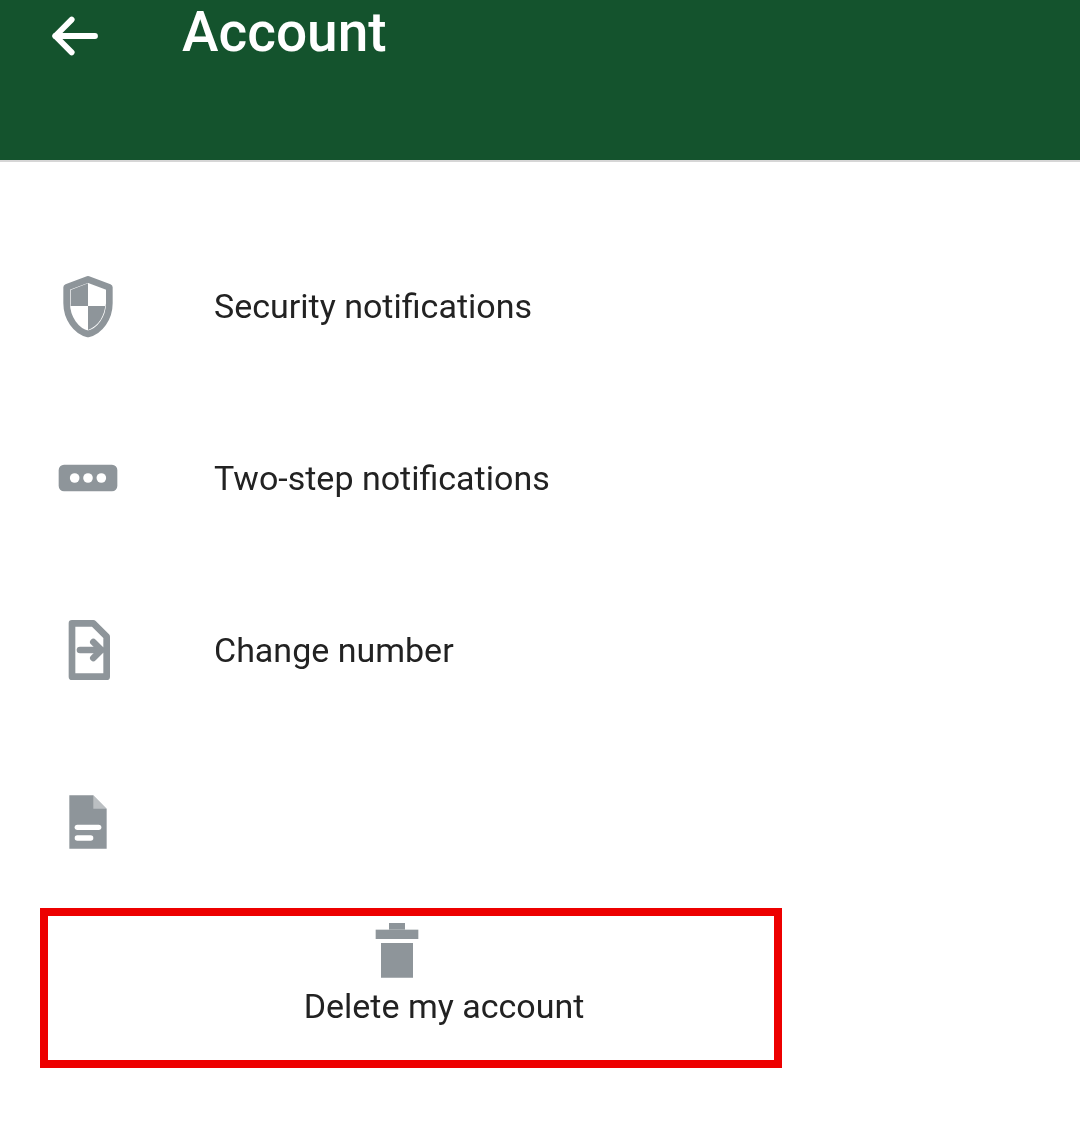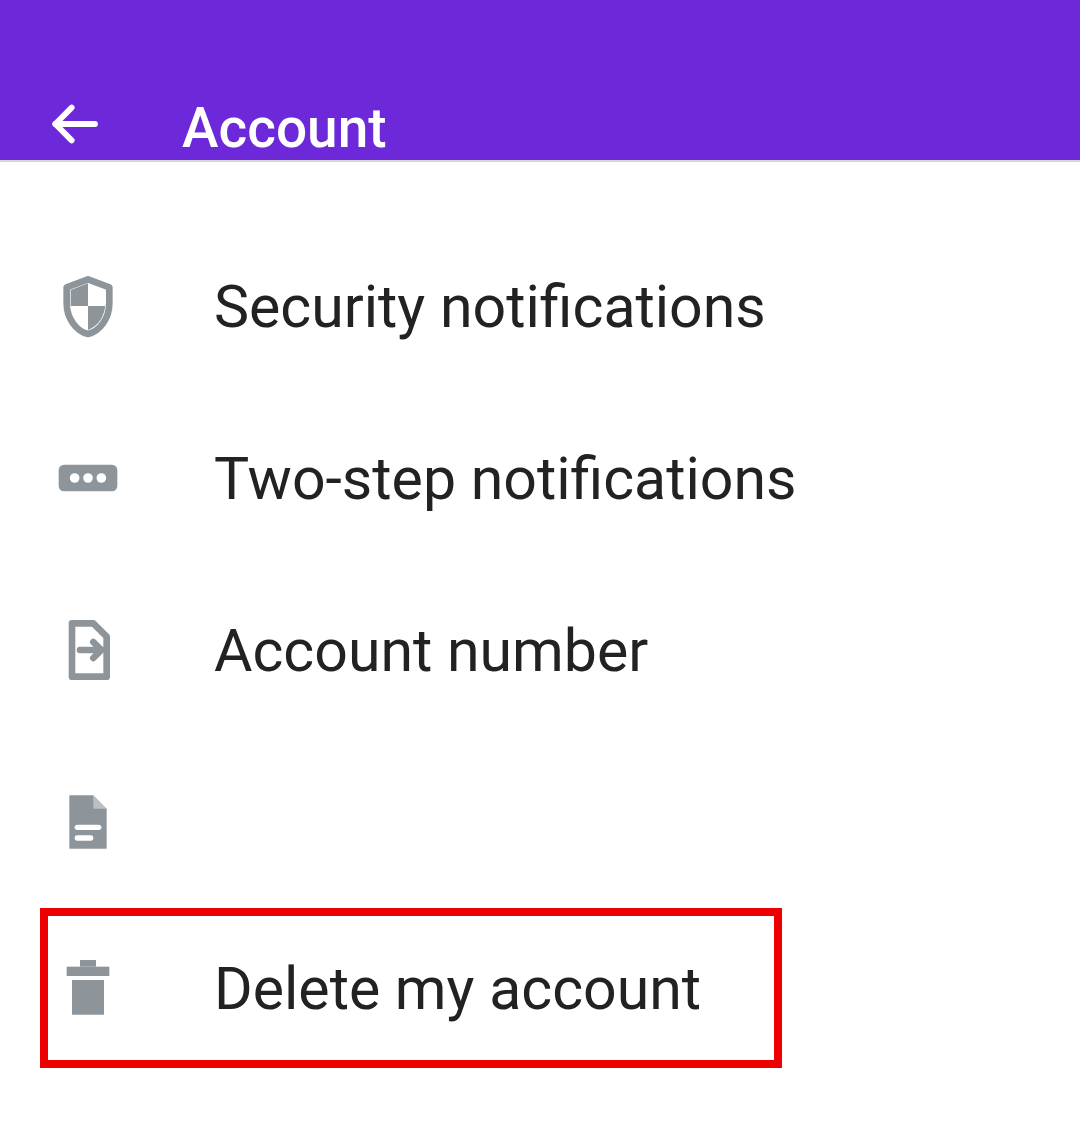--- a/index.html
+++ b/index.html
@@ -8,24 +8,24 @@
       box-sizing: border-box;
     }
     body {
       font-family: -apple-system, BlinkMacSystemFont, 'Segoe UI', Roboto, Helvetica, Arial, sans-serif;
       width: 1080px;
       height: 1132px;
       background: #ffffff;
       overflow: hidden;
     }
     .header {
-      background: #6d28d9;
+      background: #14532d;
       height: 162px;
       display: flex;
-      align-items: flex-end;
+      align-items: flex-start;
       padding-left: 38px;
       border-bottom: 2px solid #d6d6d6;
     }
     .back-button {
       width: 72px;
       height: 72px;
       display: flex;
       align-items: center;
       justify-content: center;
       cursor: pointer;
@@ -50,34 +50,35 @@
       height: 172px;
       cursor: pointer;
       padding-left: 16px;
     }
     .settings-item.highlighted {
       border: 8px solid #ed0000;
       width: 742px;
       height: 160px;
       padding-left: 8px;
       margin-left: 0px;
+      flex-direction: column;
     }
     .icon-wrapper {
       width: 100px;
       height: 70px;
       display: flex;
       align-items: center;
       justify-content: flex-start;
     }
     .settings-icon {
       width: 64px;
       height: 64px;
     }
     .settings-label {
-      font-size: 59px;
+      font-size: 34px;
       color: #222222;
       margin-left: 58px;
       font-weight: 400;
     }
   </style>
 </head>
 <body>
 
 <div class="header">
   <div class="back-button">
@@ -116,21 +117,21 @@
   </div>
 
   <div class="settings-item">
     <div class="icon-wrapper">
       <svg class="settings-icon" viewBox="0 0 24 24">
         <path d="M6 2 L14 2 L19 7 L19 22 L6 22 Z" fill="none" stroke="#8e959a" stroke-width="2.5" stroke-linejoin="round"></path>
         <line x1="9" y1="12" x2="17" y2="12" stroke="#8e959a" stroke-width="2.5" stroke-linecap="round"></line>
         <polyline points="14 9 17 12 14 15" fill="none" stroke="#8e959a" stroke-width="2.5" stroke-linecap="round" stroke-linejoin="round"></polyline>
       </svg>
     </div>
-    <div class="settings-label">Account number</div>
+    <div class="settings-label">Change number</div>
   </div>
 
   <div class="settings-item">
     <div class="icon-wrapper">
       <svg class="settings-icon" viewBox="0 0 24 24">
         <path d="M5 2 L14 2 L19 7 L19 22 L5 22 Z" fill="#8e959a"></path>
         <path d="M14 2 L14 7 L19 7 Z" fill="#ffffff" opacity="0.4"></path>
         <line x1="8" y1="14" x2="16" y2="14" stroke="#ffffff" stroke-width="2" stroke-linecap="round"></line>
         <line x1="8" y1="18" x2="13" y2="18" stroke="#ffffff" stroke-width="2" stroke-linecap="round"></line>
       </svg>

